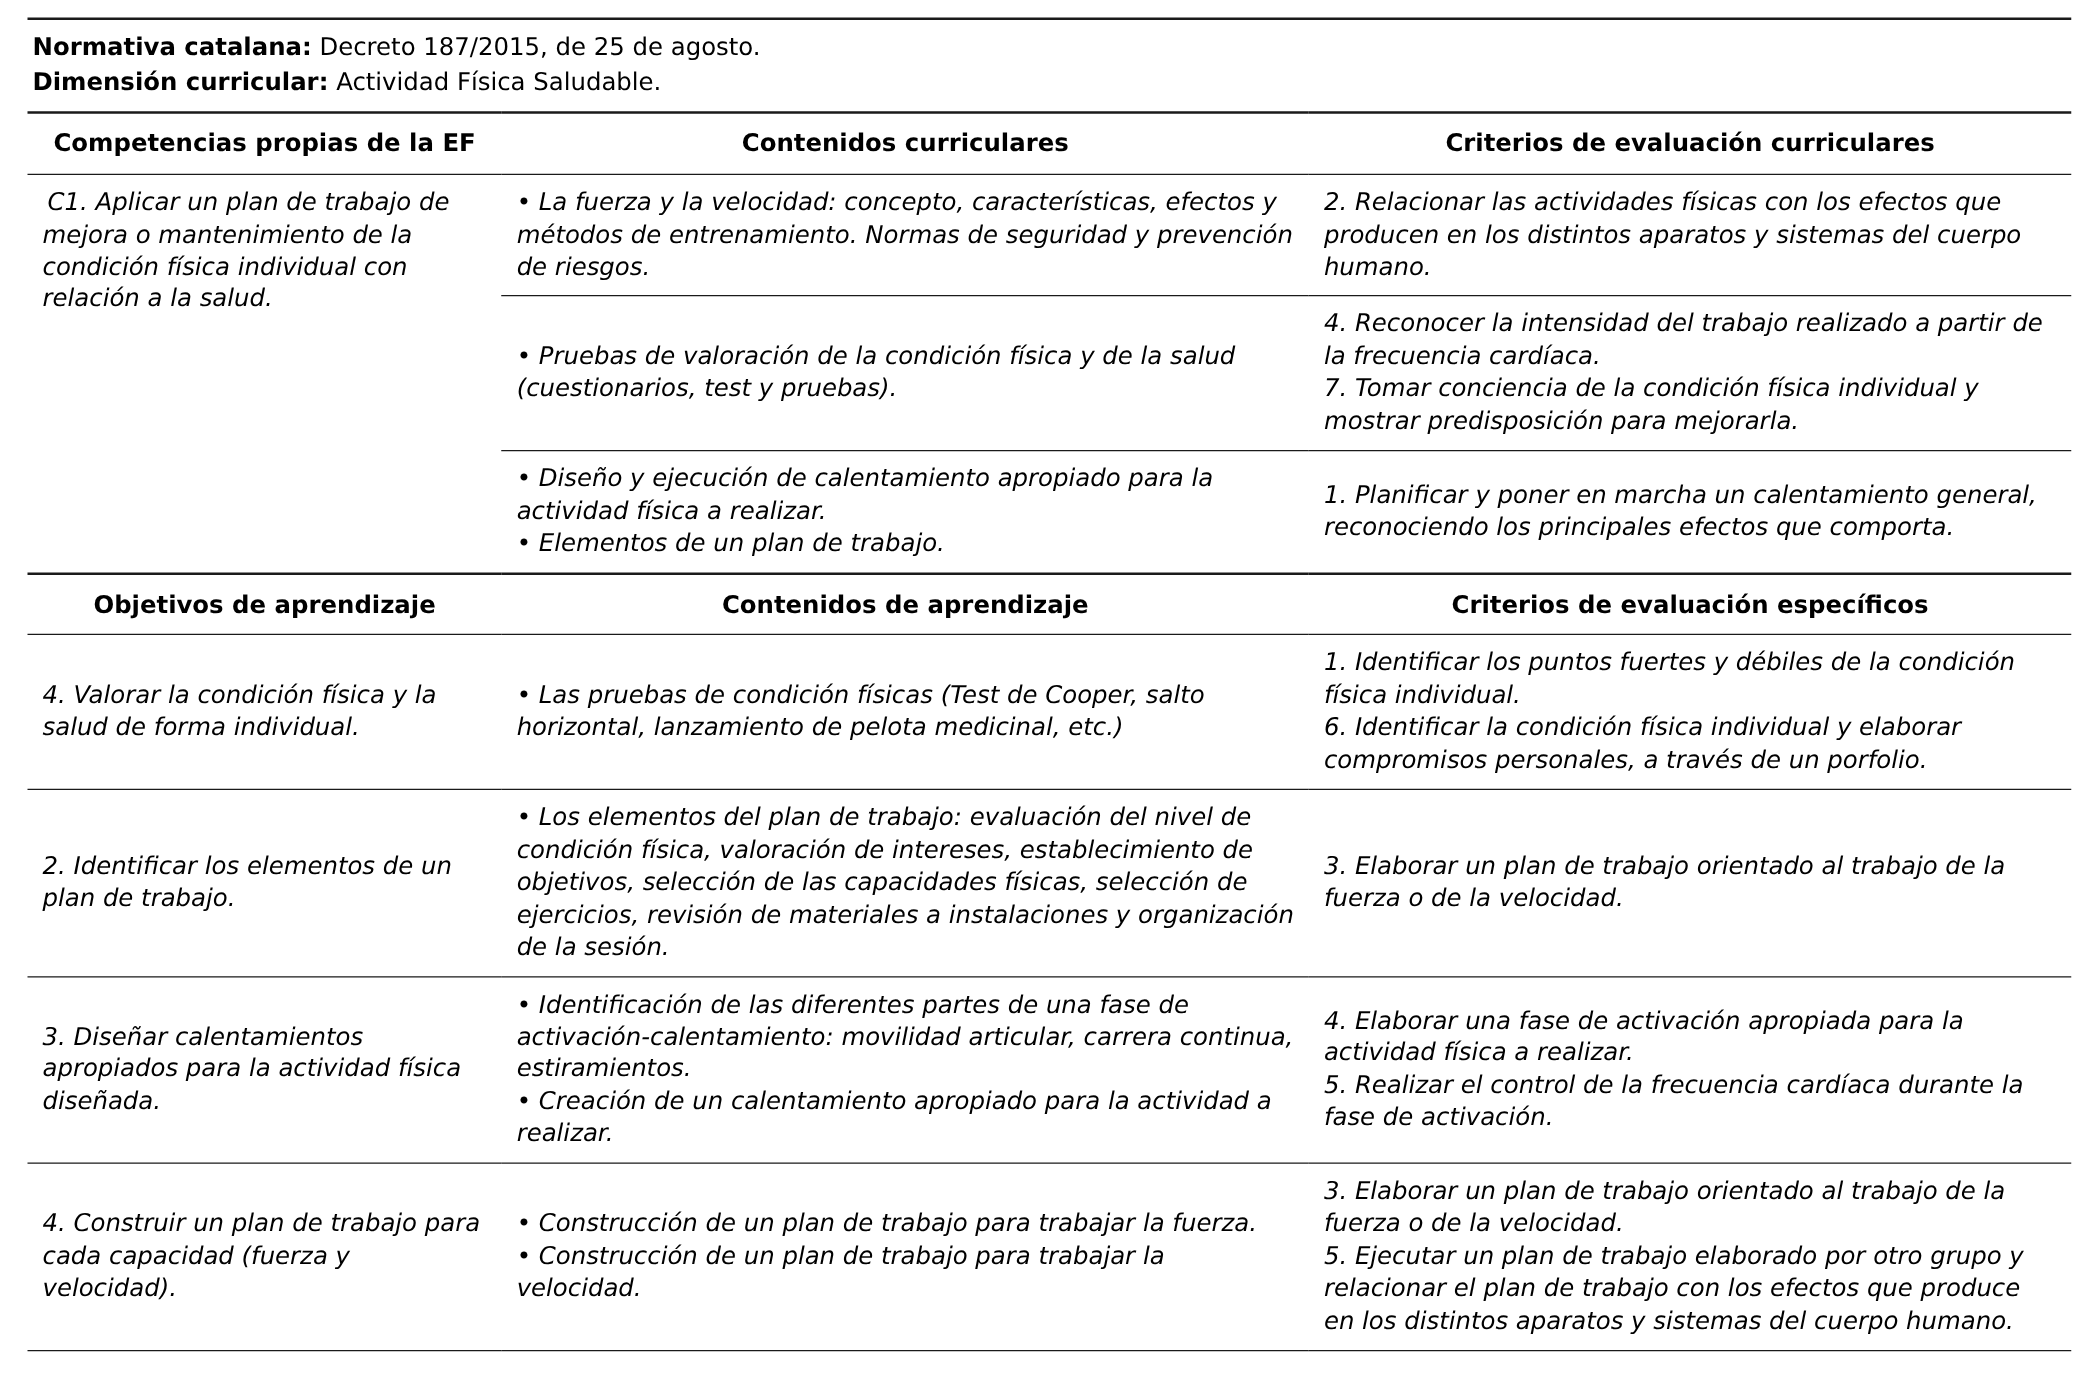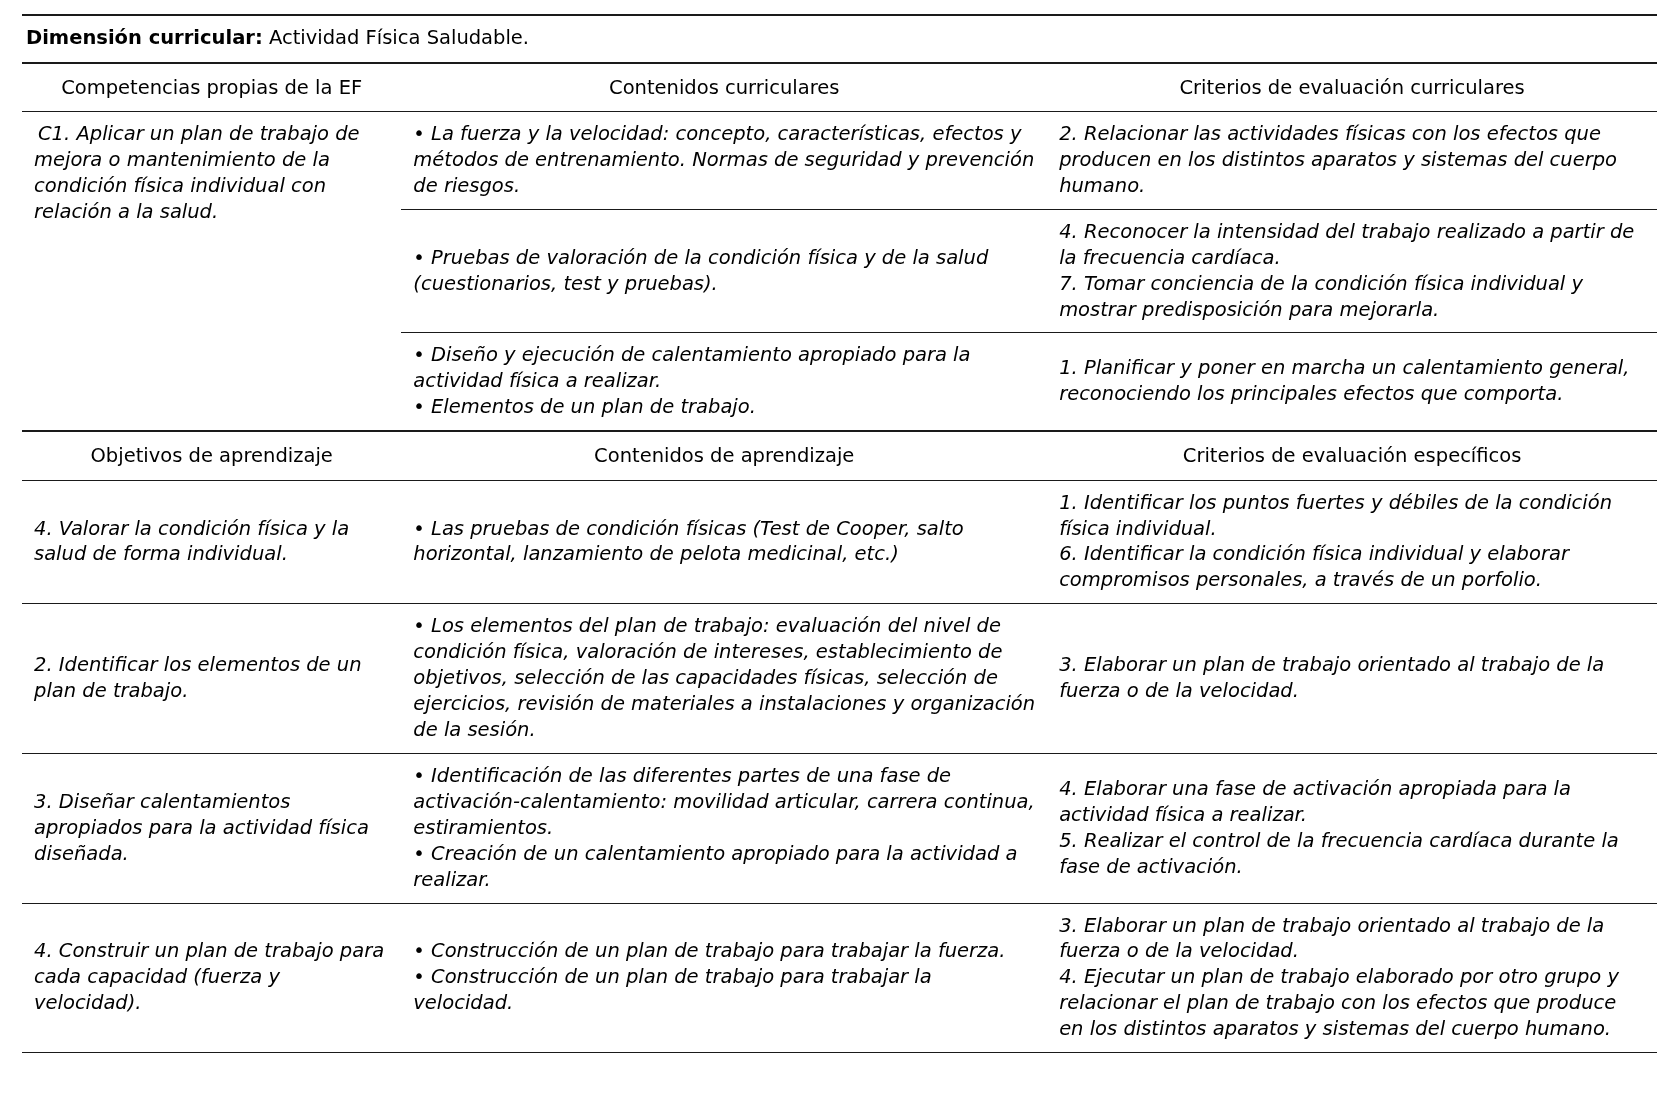--- a/index.html
+++ b/index.html
@@ -35,21 +35,21 @@
   table.doc {
     width: 100%;
     border-collapse: collapse;
     table-layout: fixed;
     font-size: 19.5px;
   }
   table.doc col.c1 { width: 23.2%; }
   table.doc col.c2 { width: 39.5%; }
   table.doc col.c3 { width: 37.3%; }
   th.hdr {
-    font-weight: normal;
+    font-weight: bold;
     text-align: center;
     font-size: 19.5px;
     padding: 11px 8px 11px 8px;
     border-top: 2px solid #1a1a1a;
     border-bottom: 1.6px solid #1a1a1a;
     vertical-align: middle;
     line-height: 1.3;
   }
   th.hdr.sec2 {
     border-top: 2px solid #1a1a1a;
@@ -68,20 +68,23 @@
   .bullet { display: block; text-indent: 0; }
 </style>
 </head>
 <body>
 
 <div class="page">
 
   <div class="rule-top"></div>
 
   <div class="meta">
+    <div>
+      <b>Normativa catalana:</b><span> Decreto 187/2015, de 25 de agosto.</span>
+    </div>
     <div>
       <b>Dimensión curricular:</b><span> Actividad Física Saludable.</span>
     </div>
   </div>
 
   <table class="doc">
     <colgroup>
       <col class="c1">
         <col class="c2">
         <col class="c3">
@@ -152,19 +155,19 @@
     </tr>
 
     <tr>
       <td class="cell">4. Construir un plan de trabajo para cada capacidad (fuerza y velocidad).</td>
       <td class="cell">
         <span class="bullet">• Construcción de un plan de trabajo para trabajar la fuerza.</span>
         <span class="bullet">• Construcción de un plan de trabajo para trabajar la velocidad.</span>
       </td>
       <td class="cell">
         <span class="ln">3. Elaborar un plan de trabajo orientado al trabajo de la fuerza o de la velocidad.</span>
-        <span class="ln">4. Ejecutar un plan de trabajo elaborado por otro grupo y relacionar el plan de trabajo con los efectos que produce en los distintos aparatos y sistemas del cuerpo humano.</span>
+        <span class="ln">5. Ejecutar un plan de trabajo elaborado por otro grupo y relacionar el plan de trabajo con los efectos que produce en los distintos aparatos y sistemas del cuerpo humano.</span>
       </td>
     </tr>
 
   </tbody>
     </table>
 </div>
 
 </body></html>

